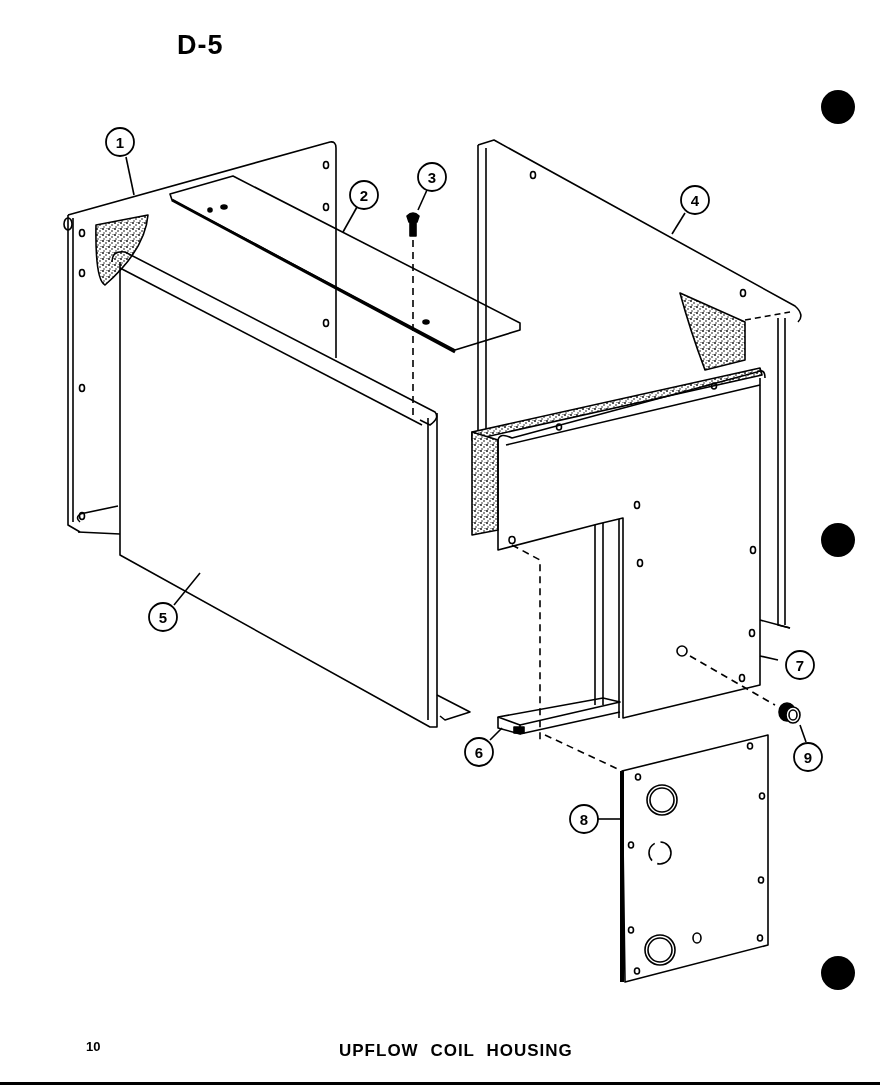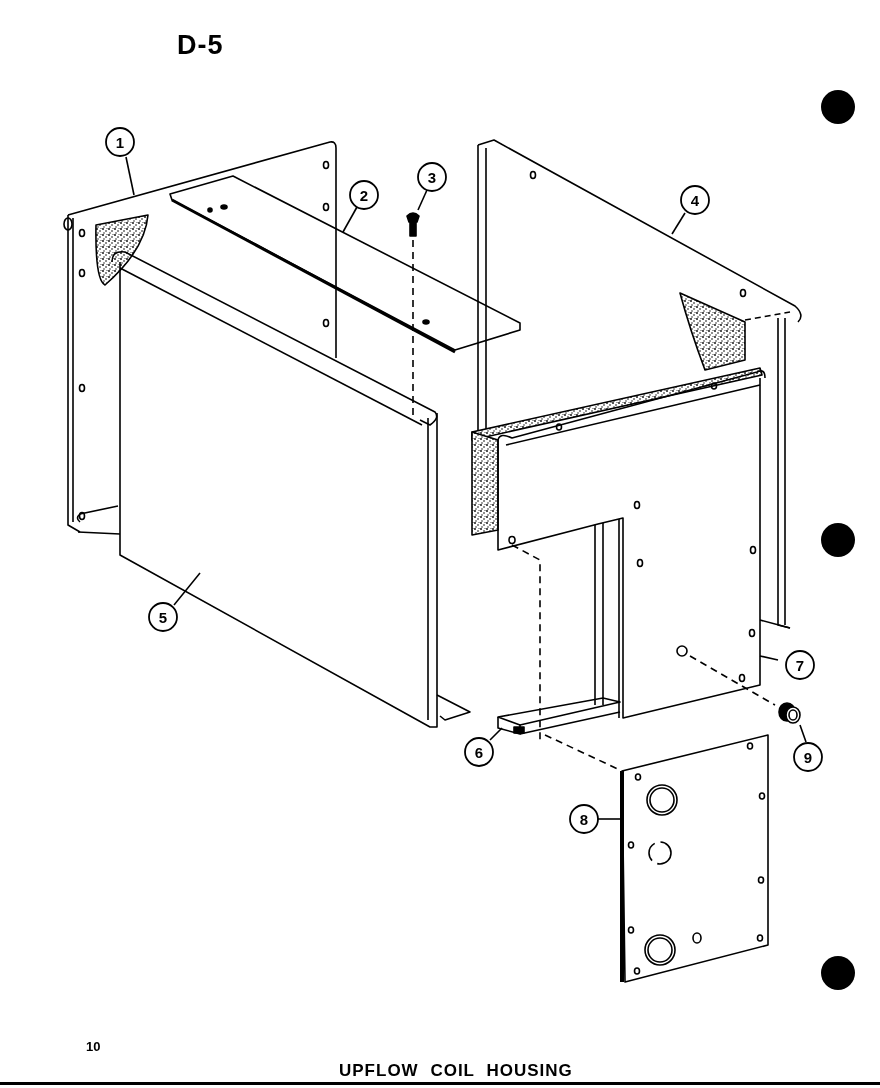--- a/index.html
+++ b/index.html
@@ -1,20 +1,20 @@
 <!DOCTYPE html>
 <html><head>
 <meta charset="utf-8">
 <style>
   html,body{margin:0;padding:0;background:#fff;}
   body{width:880px;height:1088px;position:relative;overflow:hidden;font-family:"Liberation Sans",sans-serif;}
   #sheet{position:absolute;left:0;top:0;width:742px;height:1088px;border-radius:19px;}
   .title{position:absolute;left:177px;top:30px;font-size:27px;font-weight:bold;color:#000;letter-spacing:1px;}
   .page-num{position:absolute;left:86px;top:1039px;font-size:13px;font-weight:bold;}
-  .caption{position:absolute;left:339px;top:1041px;font-size:17px;font-weight:bold;letter-spacing:1px;word-spacing:6px;margin-top:20px;}
+  .caption{position:absolute;left:339px;top:1041px;font-size:17px;font-weight:bold;letter-spacing:1px;word-spacing:6px;}
   .bottom-rule{position:absolute;left:0;top:1082px;width:880px;height:3px;background:#000;}
   .callout text{font-family:"Liberation Sans",sans-serif;font-weight:bold;font-size:15px;}
 </style>
 </head>
 <body>
 
 <div id="sheet">
   <div class="title">D-5</div>
 
   <svg width="880" height="1088" viewBox="0 0 880 1088" style="position:absolute;left:0;top:0">

